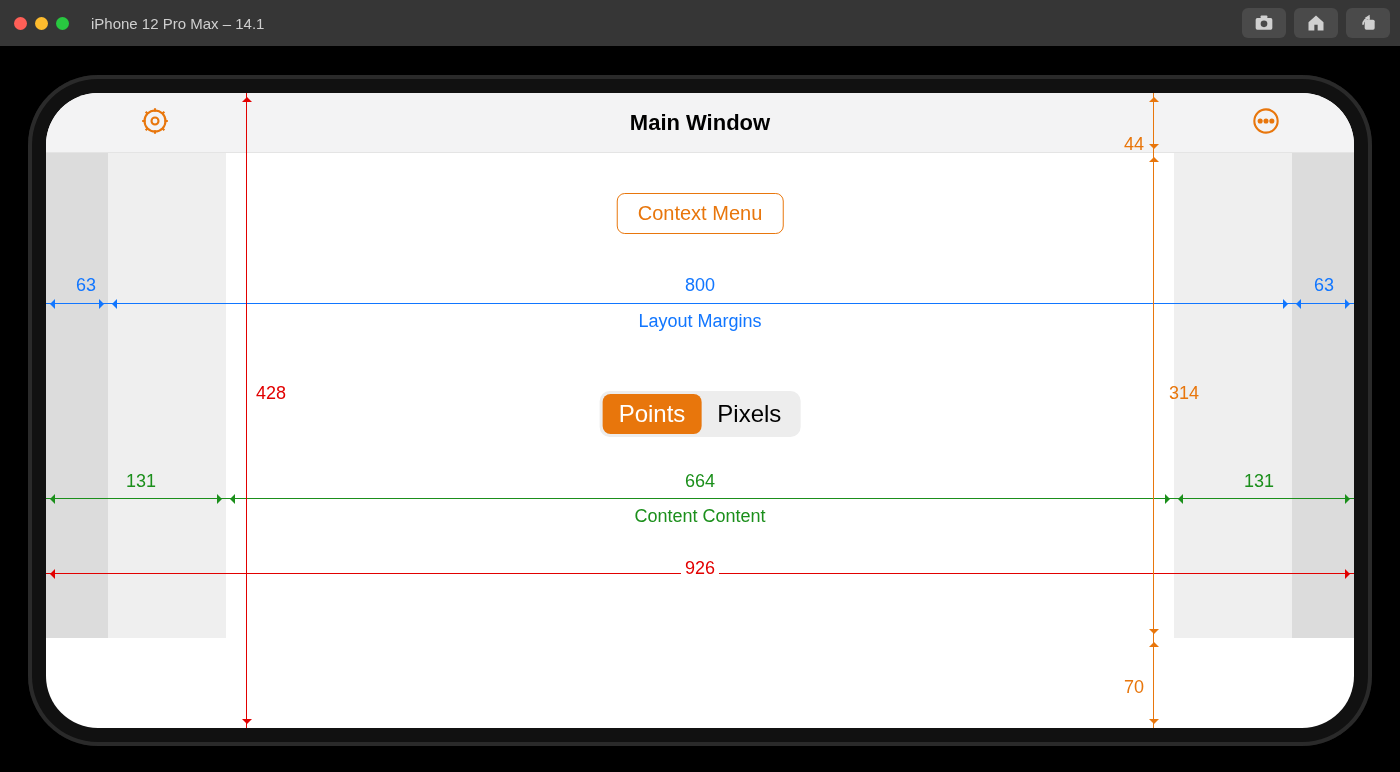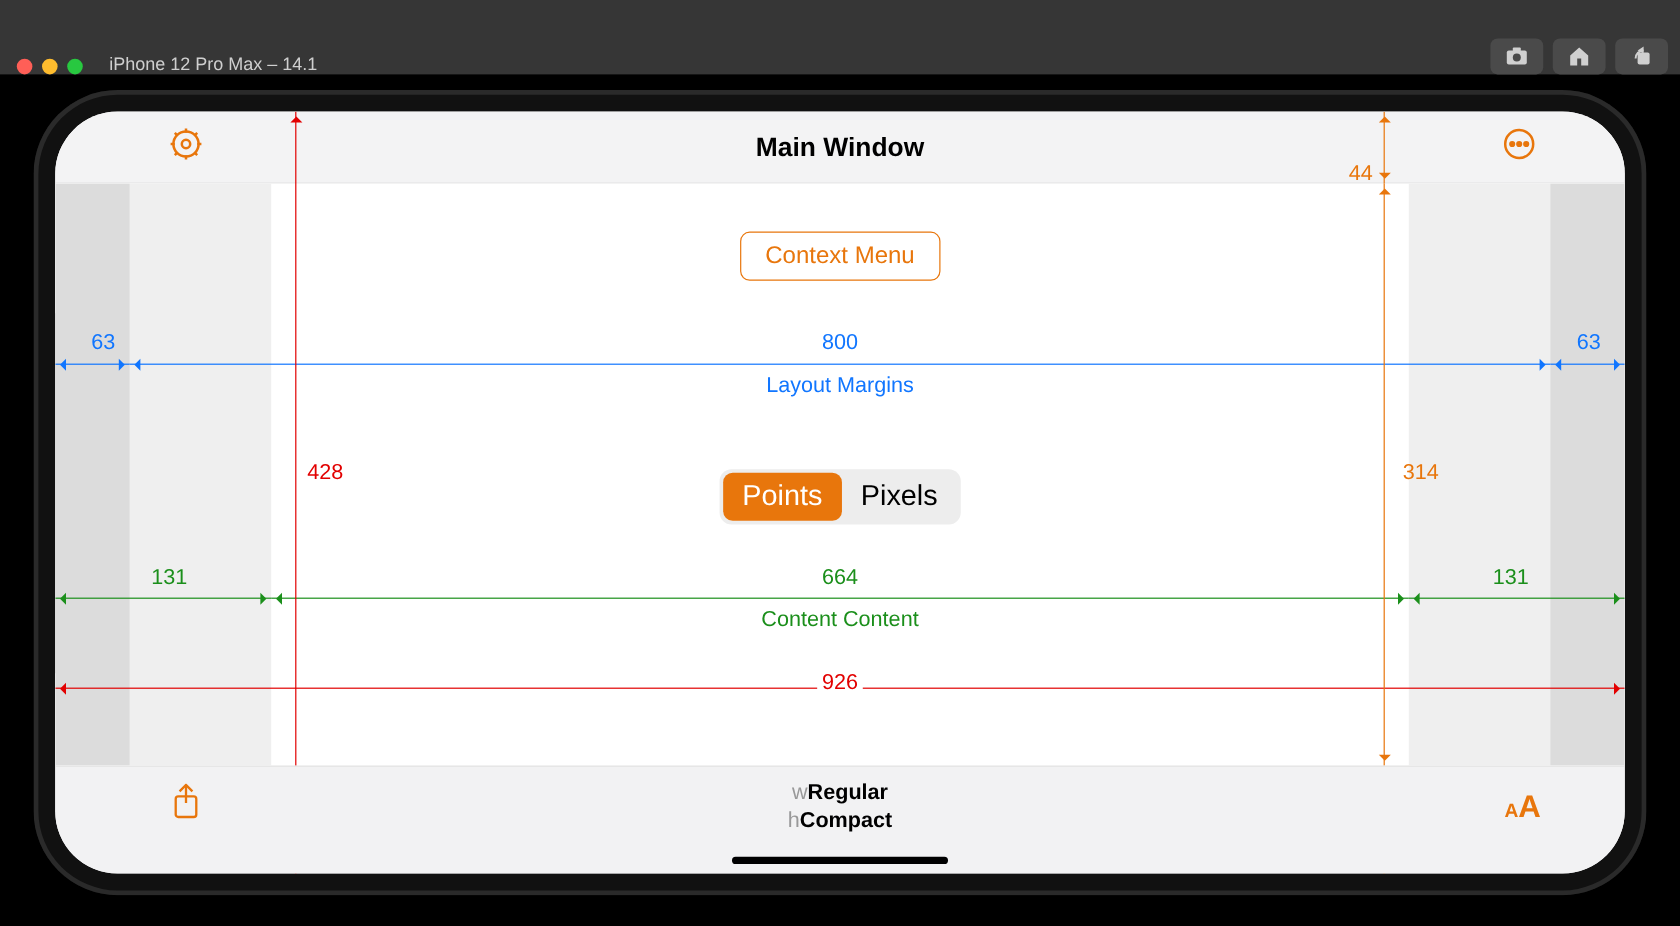--- a/index.html
+++ b/index.html
@@ -7,24 +7,24 @@
     background: #000;
     width: 1400px;
     height: 772px;
     font-family: -apple-system, "Helvetica Neue", Arial, sans-serif;
     overflow: hidden;
     position: relative;
   }
 
   
   .titlebar {
-    height: 62px;
+    height: 46px;
     background: #363636;
     display: flex;
-    align-items: flex-end;
+    align-items: center;
     padding: 0 14px;
     color: #bfbfbf;
     position: relative;
   }
   .traffic-lights { display: flex; gap: 8px; }
   .traffic-light { width: 13px; height: 13px; border-radius: 50%; }
   .tl-red { background: #ff5f57; }
   .tl-yellow { background: #febc2e; }
   .tl-green { background: #28c840; }
   .sim-title { margin-left: 22px; font-size: 15px; color: #cfcfcf; }
@@ -256,32 +256,15 @@
     <div class="vline red" style="left:200px; top:0; bottom:0;"></div>
     <div class="label red" style="left:210px; top:290px;">428</div>
 
     <div class="vline orange vline-small" style="right:200px; top:0; height:60px;"></div>
     <div class="label orange" style="right:210px; top:20px;margin-top:21px;">44</div>
     <div class="vline orange" style="right:200px; top:60px; bottom:90px;"></div>
     <div class="label orange" style="right:155px; top:290px;">314</div>
     <div class="vline orange" style="right:200px; bottom:0; height:90px;"></div>
     <div class="label orange" style="right:210px; bottom:30px;">70</div>
 
-    <div class="toolbar">
-      <div class="share">
-        <svg width="26" height="30" viewBox="0 0 24 28" fill="none" stroke="#e8760c" stroke-width="1.8">
-            <path d="M12 1v14"></path>
-            <path d="M7 6l5-5 5 5"></path>
-            <rect x="4" y="10" width="16" height="16" rx="2"></rect>
-          </svg>
-      </div>
-      <div class="size-classes">
-        <div><span class="pfx">w</span><span class="val">Regular</span></div>
-        <div><span class="pfx">h</span><span class="val">Compact</span></div>
-      </div>
-      <div class="aa">
-        <span class="small">A</span><span class="big">A</span>
-      </div>
-      <div class="home-indicator"></div>
-    </div>
 
   </div>
 </div>
 
 </body></html>

